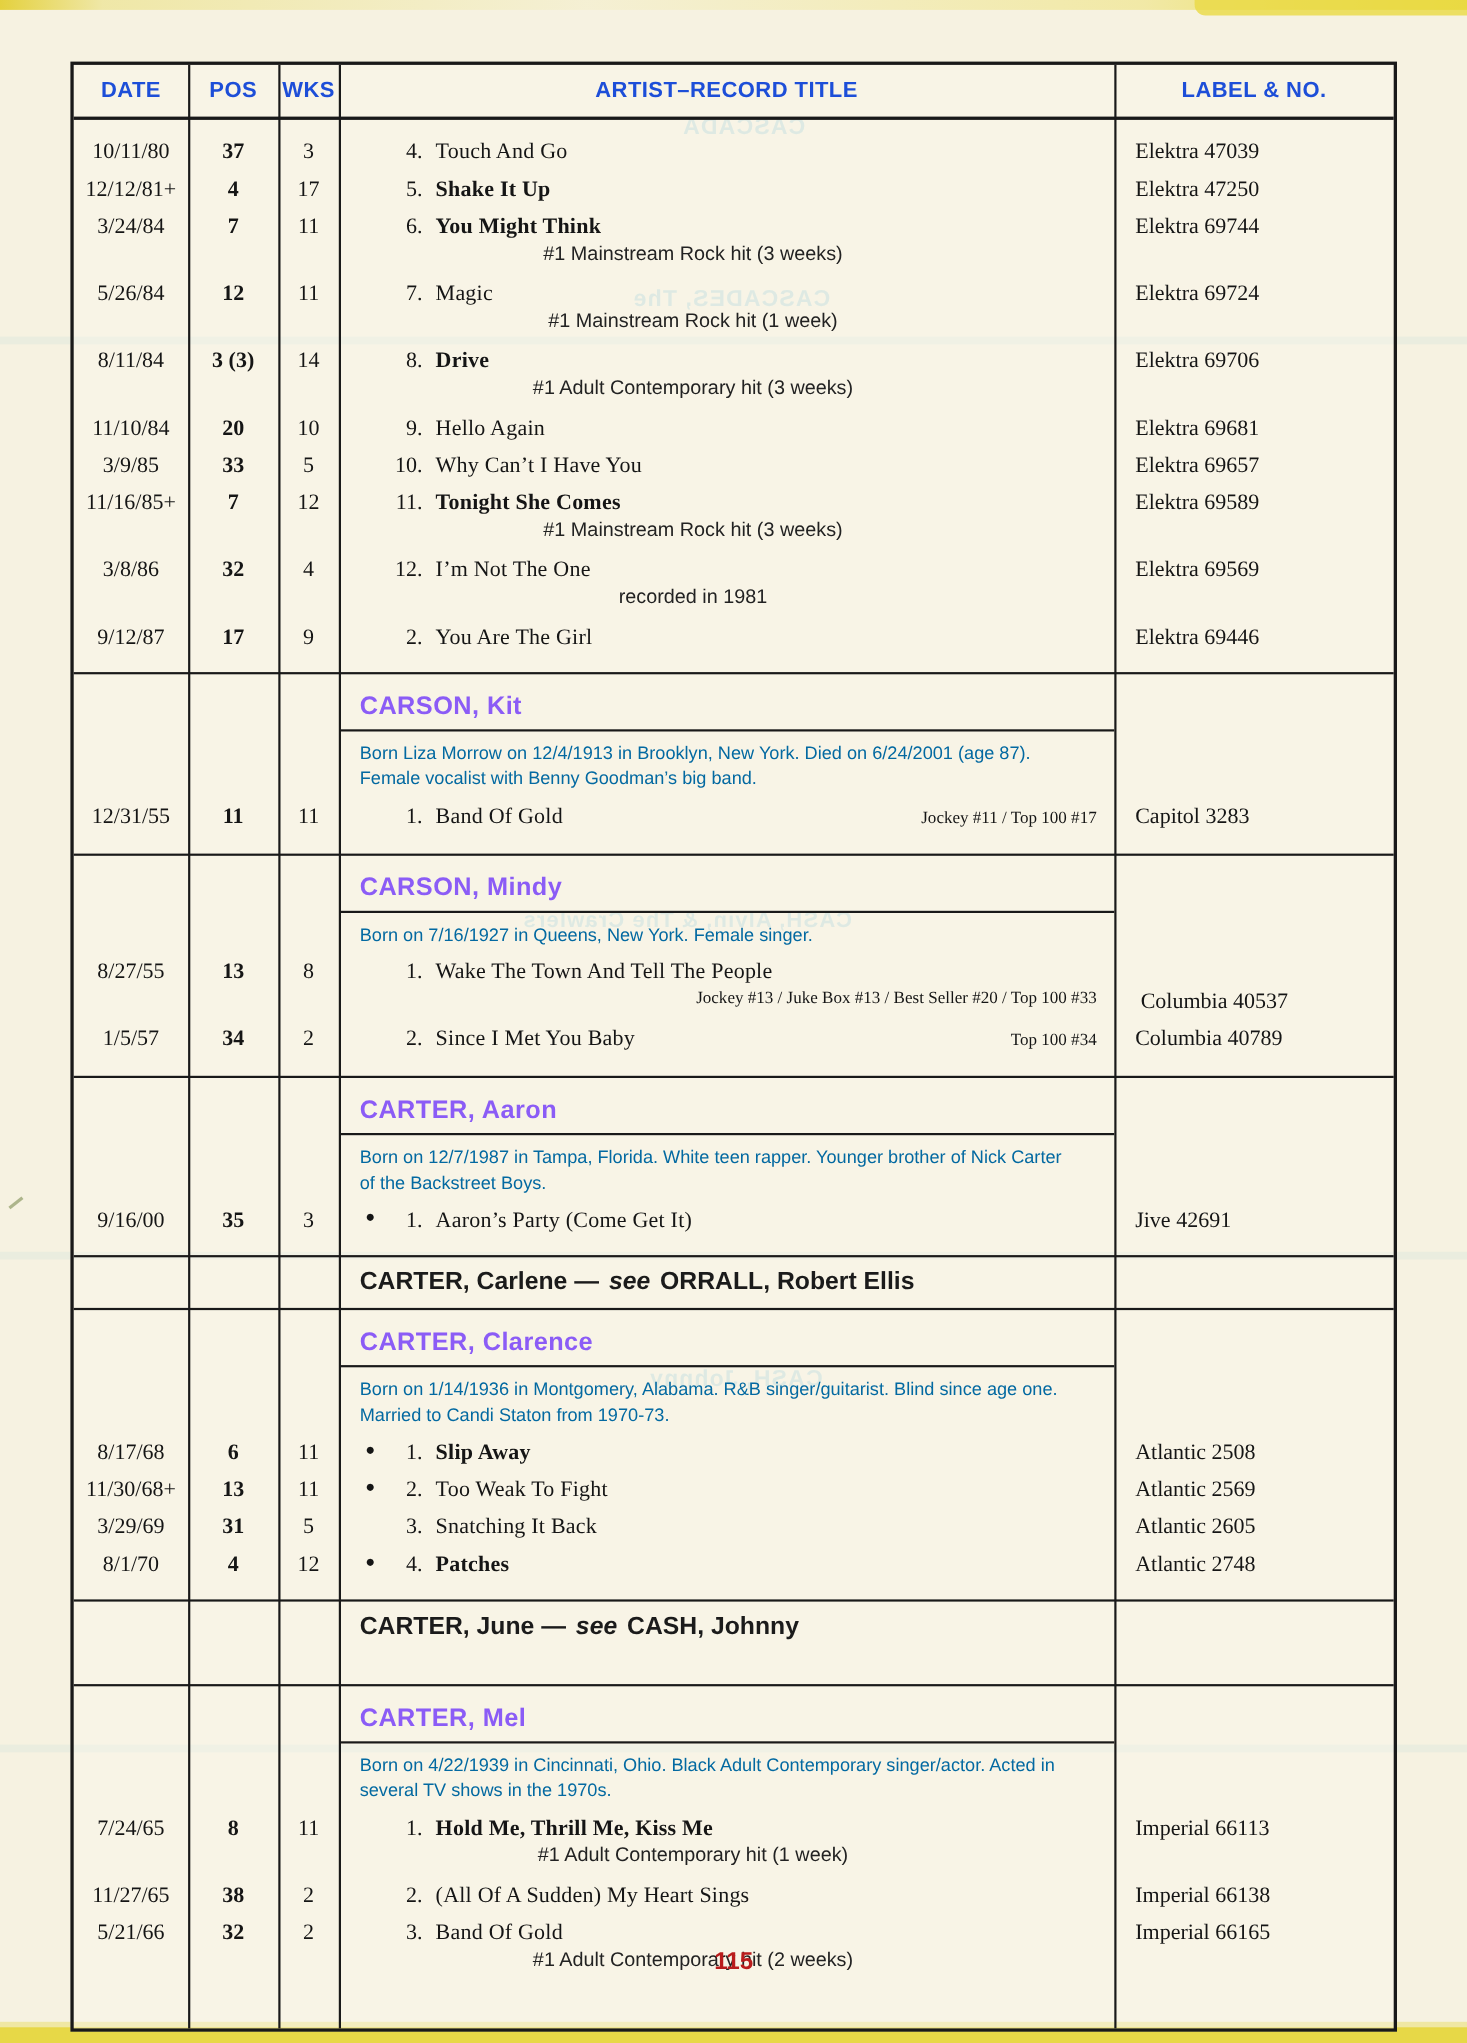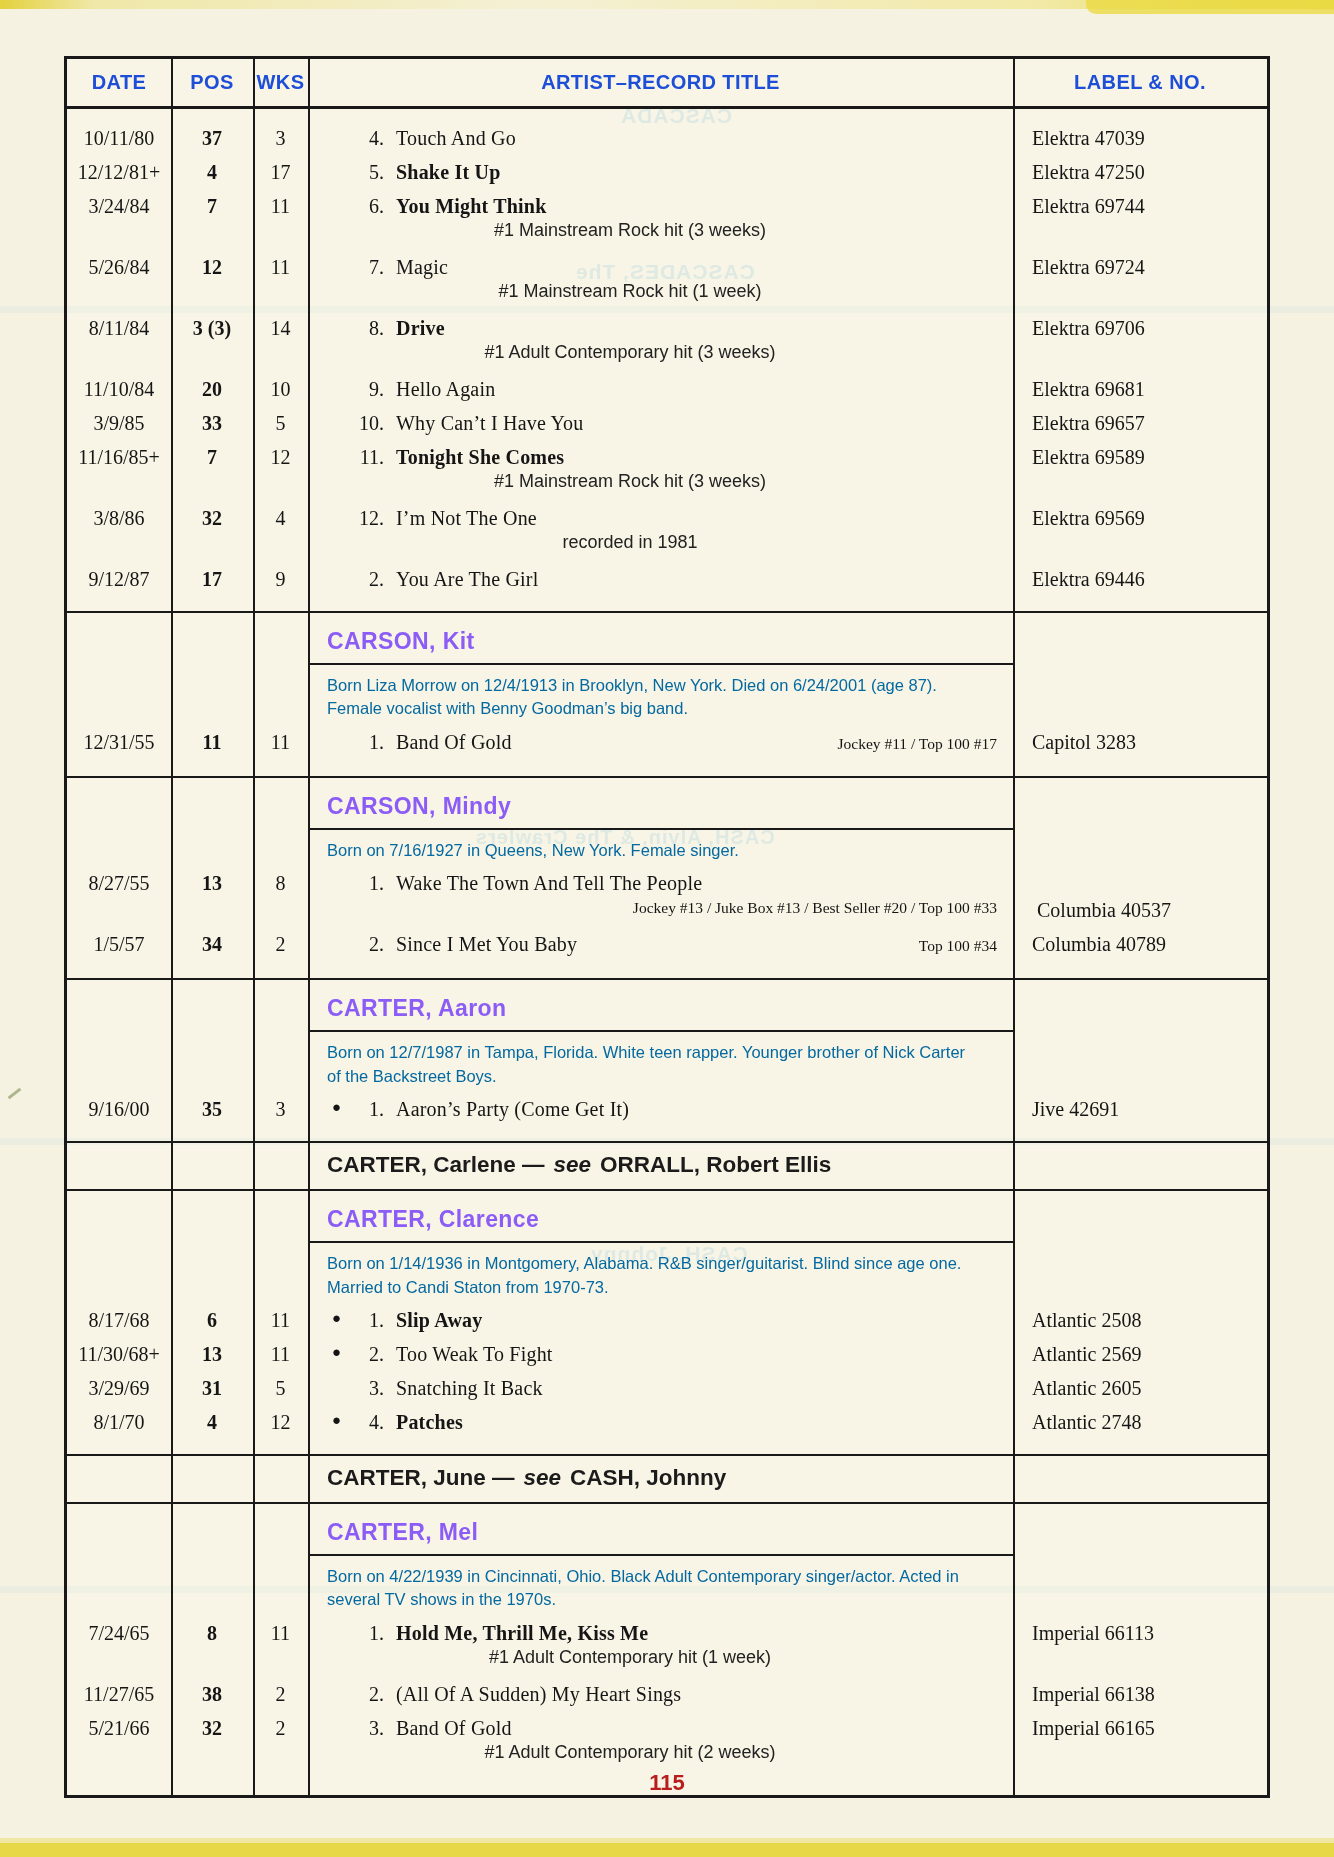--- a/index.html
+++ b/index.html
@@ -51,21 +51,21 @@
   .thead {
     display:grid; grid-template-columns:104px 82px 55px 705px 1fr;
     height:50px; align-items:center; border-bottom:3px solid #191919;
     font-family:"Liberation Sans", sans-serif; font-weight:700;
     font-size:20px; letter-spacing:.4px; color:#1d4ed8;
   }
   .thead > div { text-align:center; }
 
   .section { border-top:2.5px solid #191919; padding:8px 0 16px; }
   .section.first { border-top:none; padding-top:9px; }
-  .section.last { padding-bottom:20px; }
+  .section.last { padding-bottom:40px;margin-top:29px; }
 
   .row {
     display:grid; grid-template-columns:104px 82px 55px 705px 1fr;
     align-items:baseline; margin:6px 0 2px;
     font-size:20px; line-height:28px;
   }
   .c.date, .c.wks { text-align:center; }
   .c.pos { text-align:center; font-weight:700; }
   .c.art { position:relative; display:flex; align-items:baseline; }
   .num { flex:0 0 76px; width:76px; text-align:right; }

